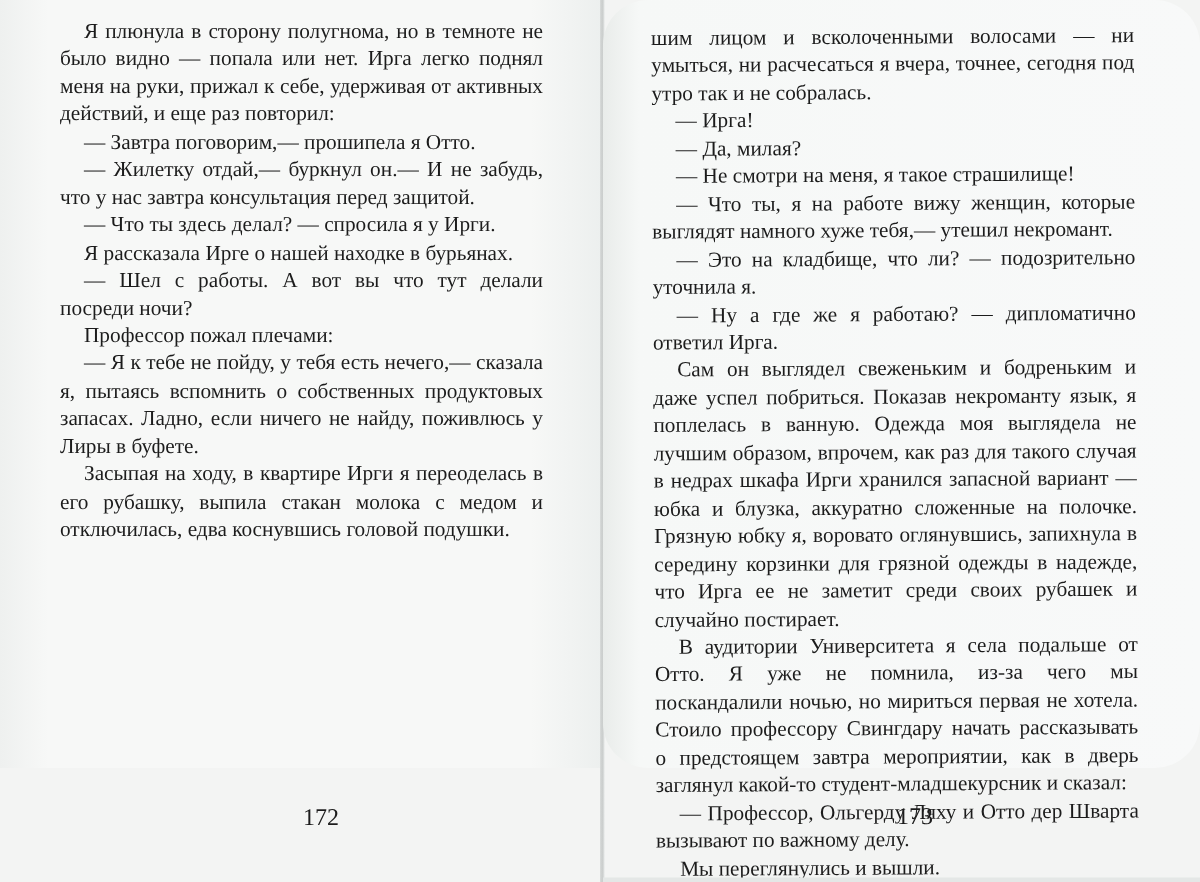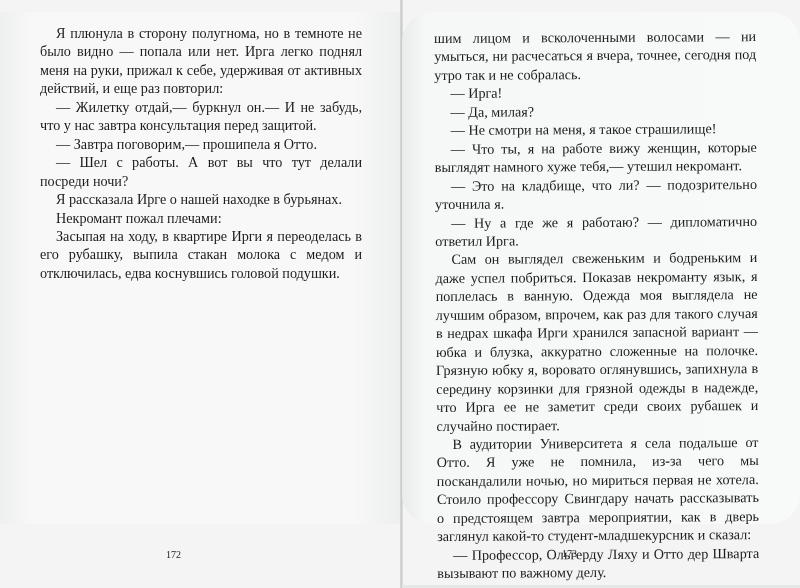--- a/index.html
+++ b/index.html
@@ -5,61 +5,63 @@
   html, body { margin:0; padding:0; }
   body {
     width:800px; height:588px; overflow:hidden;
     background:#f3f4f3;
     font-family:"Liberation Serif", "DejaVu Serif", serif;
     color:#1c1c1c;
     position:relative;
   }
   .spread { position:absolute; inset:0; }
   .page {
-    position:absolute; top:12px; height:512px;
+    position:absolute; top:0; height:512px;
     background:#f7f8f7;
   }
   .page.left { left:0; width:402px; background:linear-gradient(to right,#eef0ef 0%,#f7f8f7 8%,#f7f8f7 88%,#ecefee 100%); }
   .page.right { left:402px; width:398px; background:linear-gradient(to right,#e9ecea 0%,#f6f8f7 6%,#f8f9f9 100%);border-radius:30px; }
   .gutter {
     position:absolute; left:400px; top:0; width:3px; height:588px;
     background:linear-gradient(to right,#d9dcdb,#c9cccb,#e2e5e4);
   }
   .text {
     position:absolute;
     font-size:14.2px; line-height:18.45px;
     text-align:justify;
   }
   .left .text { left:40px; top:12px; width:322px; }
   .right .text { left:32px; top:17px; width:322px; transform:rotate(-0.35deg); transform-origin:left top; }
   .p { margin:0; text-indent:16px; }
   .p.noind { text-indent:0; }
   .folio {
-    position:absolute; font-size:10px; width:60px; text-align:left;
+    position:absolute; font-size:16px; width:60px; text-align:right;
   }
   .left .folio { left:166px; top:537px; }
   .right .folio { left:160px; top:536px; }
   .bottom-shadow {
     position:absolute; left:402px; right:0; bottom:0; height:3px;
     background:#e4e7e6;
   }
 </style>
 </head>
 <body>
 
 <div class="spread">
 
   <div class="page left">
     <div class="text">
       <p class="p">Я плюнула в сторону полугнома, но в темноте не было видно — попала или нет. Ирга легко поднял меня на руки, прижал к себе, удерживая от активных действий, и еще раз повторил:</p>
+      <p class="p">— Завтра поговорим,— прошипела я Отто.</p>
       <p class="p">— Жилетку отдай,— буркнул он.— И не забудь, что у нас завтра консультация перед защитой.</p>
-      <p class="p">— Завтра поговорим,— прошипела я Отто.</p>
+      <p class="p">— Что ты здесь делал? — спросила я у Ирги.</p>
+      <p class="p">Я рассказала Ирге о нашей находке в бурьянах.</p>
       <p class="p">— Шел с работы. А вот вы что тут делали посреди ночи?</p>
-      <p class="p">Я рассказала Ирге о нашей находке в бурьянах.</p>
-      <p class="p">Некромант пожал плечами:</p>
+      <p class="p">Профессор пожал плечами:</p>
+      <p class="p">— Я к тебе не пойду, у тебя есть нечего,— сказала я, пытаясь вспомнить о собственных продуктовых запасах. Ладно, если ничего не найду, поживлюсь у Лиры в буфете.</p>
       <p class="p">Засыпая на ходу, в квартире Ирги я переоделась в его рубашку, выпила стакан молока с медом и отключилась, едва коснувшись головой подушки.</p>
 
     </div>
     <div class="folio">172</div>
   </div>
 
   <div class="gutter"></div>
 
   <div class="page right">
     <div class="text">

